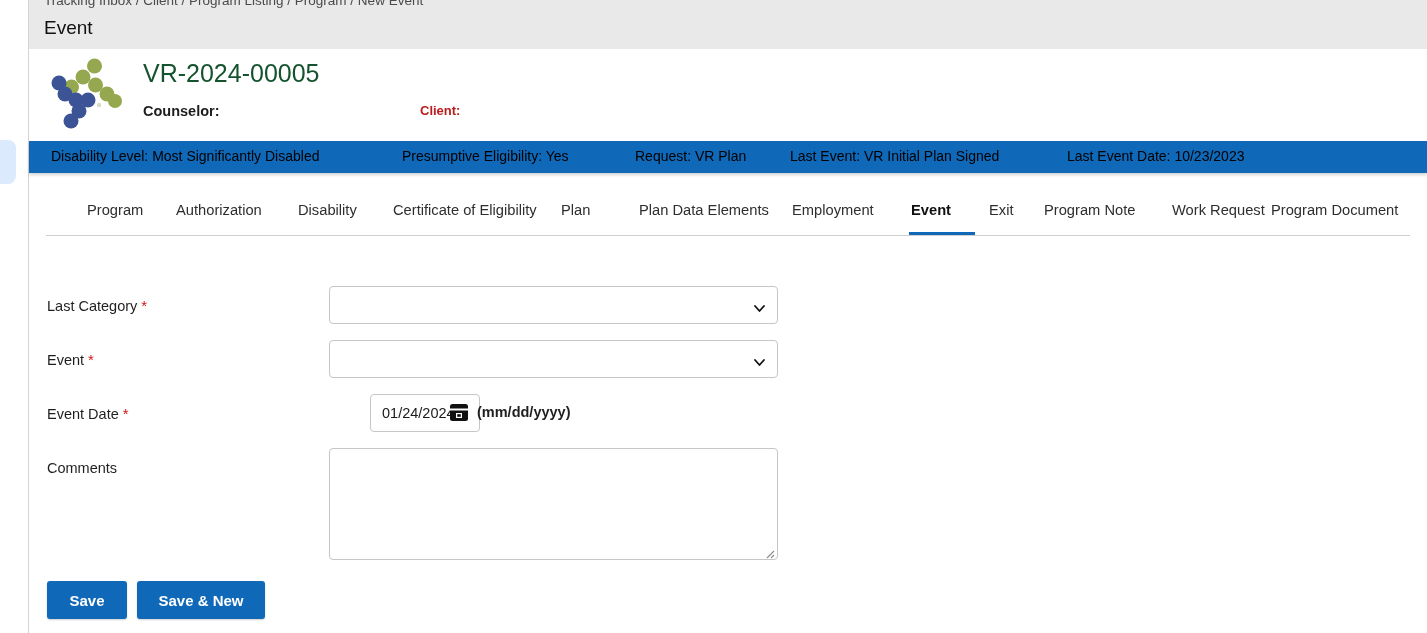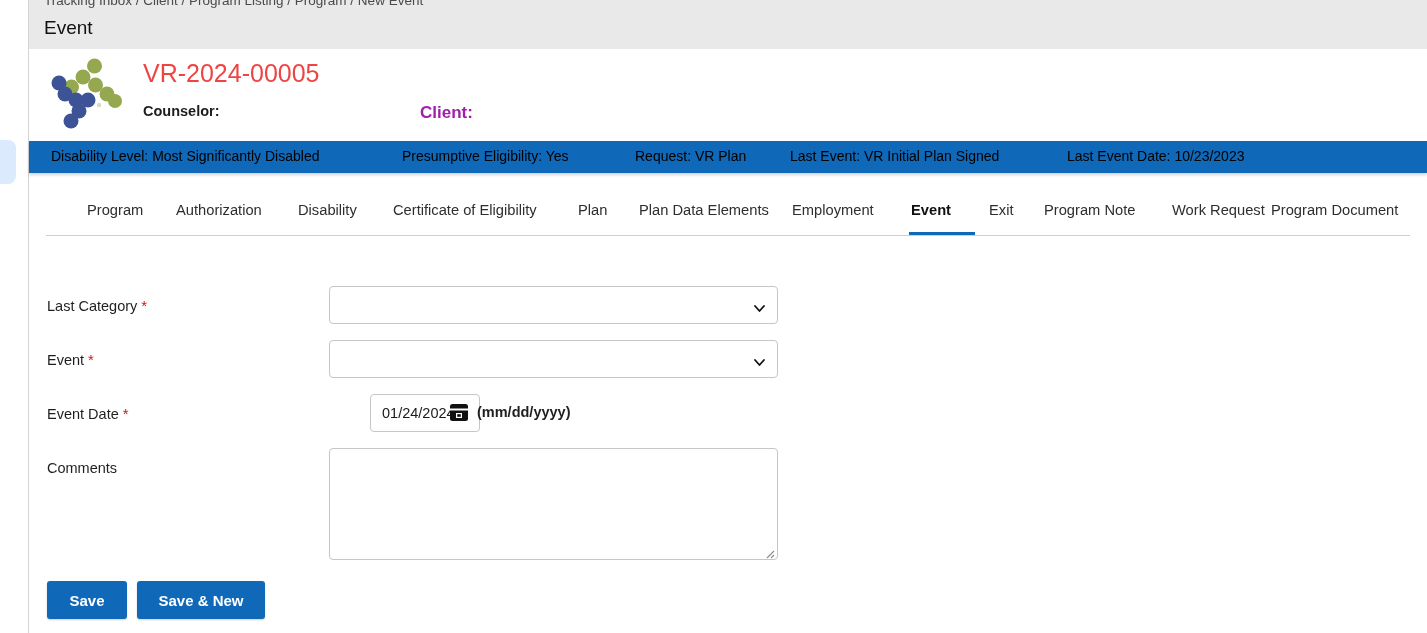--- a/index.html
+++ b/index.html
@@ -64,37 +64,37 @@
   }
   .logo {
     position: absolute;
     left: 20px; top: 8px;
     width: 80px; height: 74px;
   }
   .rec-id {
     position: absolute;
     left: 114px; top: 10px;
     font-size: 25px;
-    color: #ef4444;
+    color: #14532d;
     white-space: nowrap;
   }
   .rec-counselor {
     position: absolute;
     left: 114px; top: 54px;
     font-size: 14.5px;
     font-weight: bold;
     color: #1c1c1c;
     white-space: nowrap;
   }
   .rec-client {
     position: absolute;
     left: 391px; top: 54px;
-    font-size: 17px;
-    font-weight: bold;
-    color: #a21caf;
+    font-size: 13px;
+    font-weight: bold;
+    color: #b91c1c;
     white-space: nowrap;
   }
 
   
   .statusbar {
     position: absolute;
     left: 29px; top: 141px;
     width: 1398px; height: 32px;
     background: #0f68b8;
     box-shadow: 0 2px 3px rgba(0,0,0,0.18);
@@ -284,21 +284,21 @@
     <div class="si si3">Last Event: VR Initial Plan Signed</div>
     <div class="si si4">Last Event Date: 10/23/2023</div>
   </div>
 
   <div class="tabbar">
     <div class="tabbar-line"></div>
     <div class="tab" style="left:58px;">Program</div>
     <div class="tab" style="left:147px;">Authorization</div>
     <div class="tab" style="left:269px;">Disability</div>
     <div class="tab" style="left:364px;">Certificate of Eligibility</div>
-    <div class="tab" style="left:549px;text-align:right;">Plan</div>
+    <div class="tab" style="left:532px;text-align:right;">Plan</div>
     <div class="tab" style="left:610px;">Plan Data Elements</div>
     <div class="tab" style="left:747px;margin-left:16px;">Employment</div>
     <div class="tab active" style="left:882px;">Event</div>
     <div class="tab" style="left:960px;">Exit</div>
     <div class="tab" style="left:1015px;">Program Note</div>
     <div class="tab" style="left:1143px;">Work Request</div>
     <div class="tab" style="left:1242px;">Program Document</div>
     <div class="tab-underline" style="left:880px; width:66px;"></div>
   </div>
 

